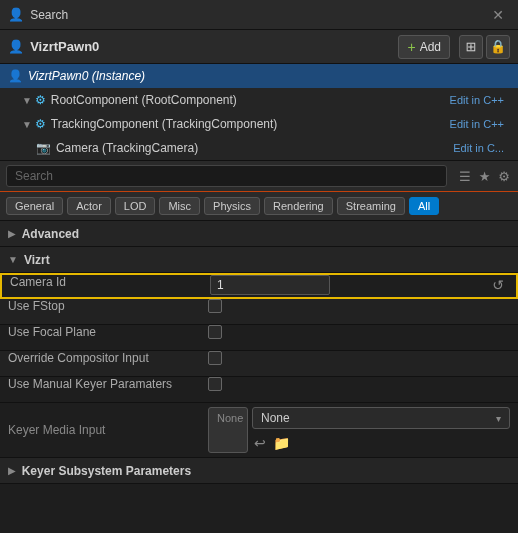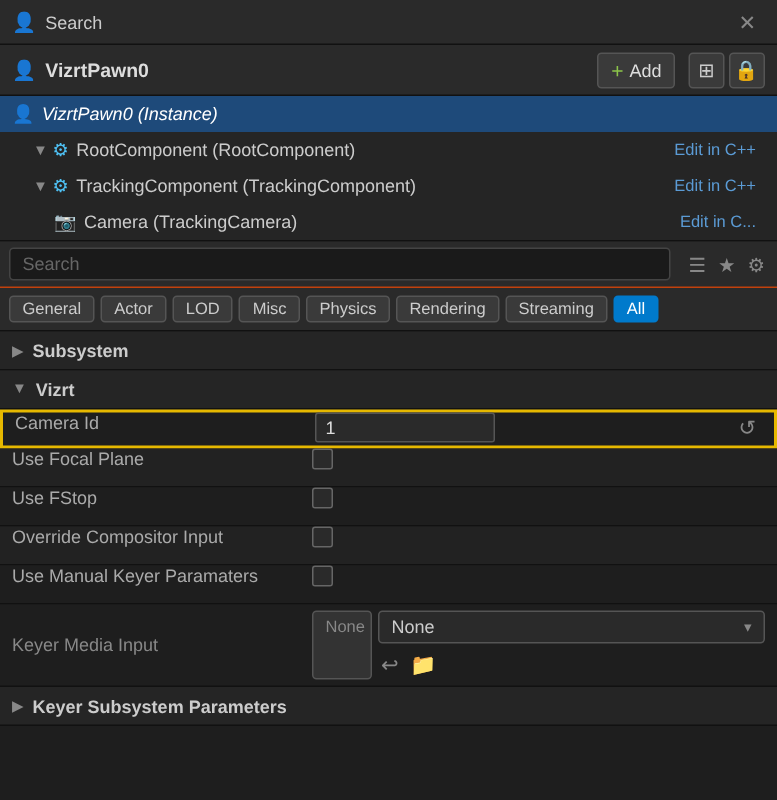--- a/index.html
+++ b/index.html
@@ -390,45 +390,45 @@
   <button class="filter-tab">Physics</button>
   <button class="filter-tab">Rendering</button>
   <button class="filter-tab">Streaming</button>
   <button class="filter-tab active">All</button>
 </div>
 
 <div class="main-content">
 
   <div class="section-header">
     <span class="section-arrow">▶</span>
-    <span class="section-title">Subsystem</span>
+    <span class="section-title">Advanced</span>
   </div>
 
   <div class="section-header">
     <span class="section-arrow">▼</span>
     <span class="section-title">Vizrt</span>
   </div>
 
   <div class="prop-row highlighted">
     <span class="prop-label">Camera Id</span>
     <div class="prop-value">
       <input class="prop-input" type="text" value="1" style="">
     </div>
     <span class="reset-btn">↺</span>
   </div>
 
   <div class="prop-row">
-    <span class="prop-label">Use Focal Plane</span>
+    <span class="prop-label">Use FStop</span>
     <div class="prop-value">
       <div class="prop-checkbox"></div>
     </div>
   </div>
 
   <div class="prop-row">
-    <span class="prop-label">Use FStop</span>
+    <span class="prop-label">Use Focal Plane</span>
     <div class="prop-value">
       <div class="prop-checkbox"></div>
     </div>
   </div>
 
   <div class="prop-row">
     <span class="prop-label">Override Compositor Input</span>
     <div class="prop-value">
       <div class="prop-checkbox"></div>
     </div>

